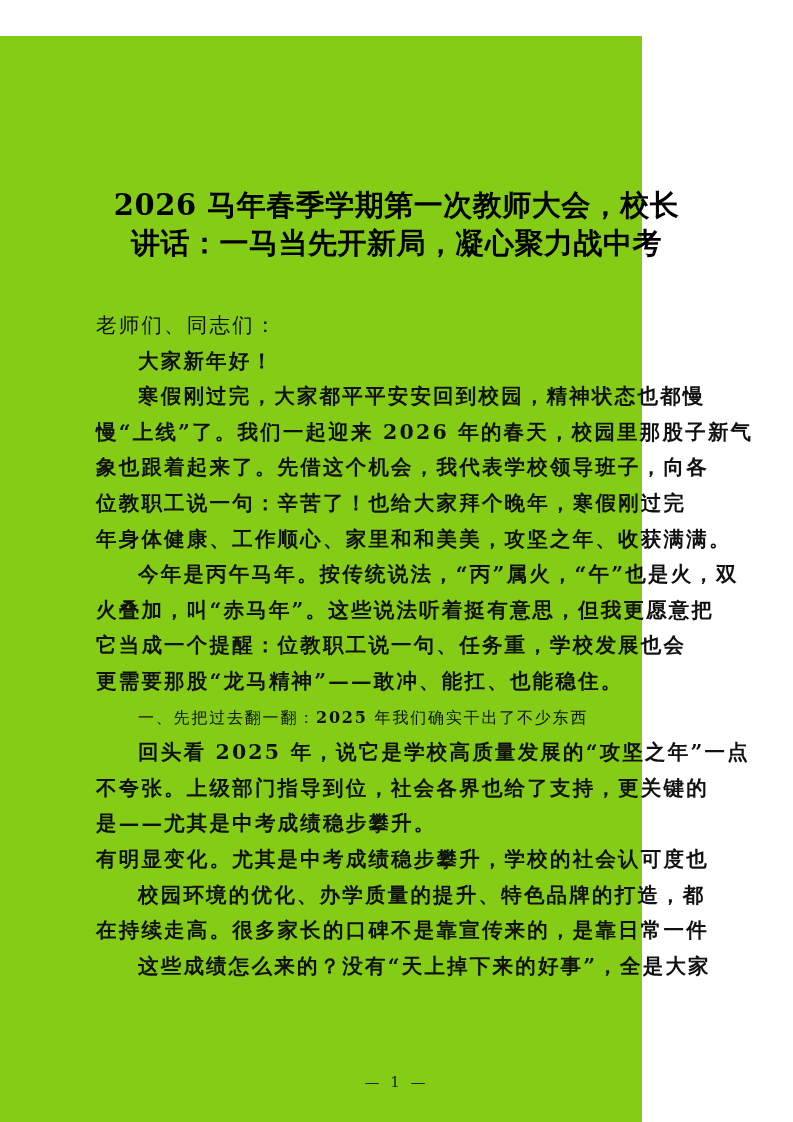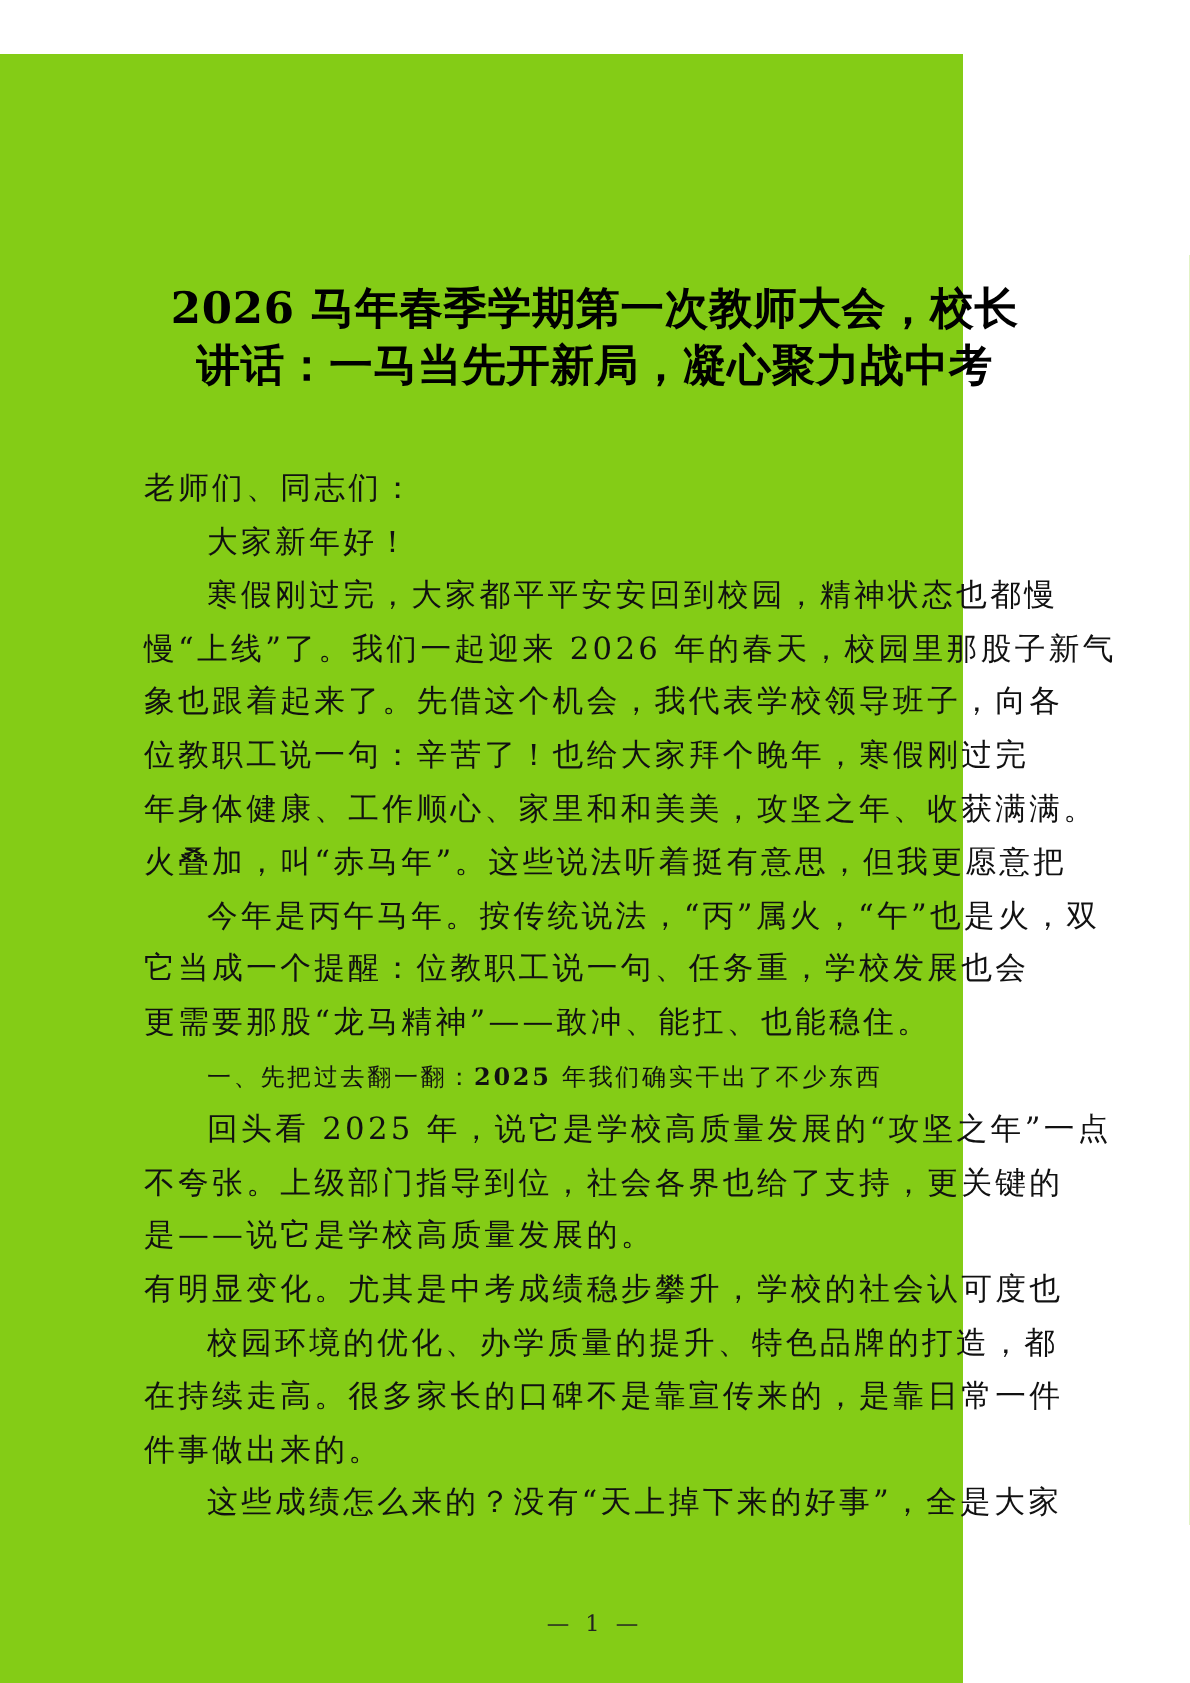--- a/index.html
+++ b/index.html
@@ -45,21 +45,21 @@
       width: 582px;
       font-size: 20.5px;
       line-height: 35.6px;
       letter-spacing: 2.2px;
       text-align: justify;
     }
     .body p {
       margin: 0;
       padding: 0;
     }
-    .body p.indent { text-indent: 42px; }
+    .body p.indent { text-indent: 42px; font-weight: bold; }
     .body p.heading {
       text-indent: 42px;
       font-family: "DejaVu Sans", "Liberation Sans", sans-serif;
       font-size: 16px;
       letter-spacing: 1.8px;
     }
     .body p.heading b {
       font-family: "DejaVu Serif", "Liberation Serif", serif;
       font-weight: bold;
     }
@@ -94,41 +94,40 @@
 
     <p class="indent">
       <span class="line">寒假刚过完，大家都平平安安回到校园，精神状态也都慢</span>
       <span class="line" style="text-indent:0">慢“上线”了。我们一起迎来 2026 年的春天，校园里那股子新气</span>
       <span class="line" style="text-indent:0">象也跟着起来了。先借这个机会，我代表学校领导班子，向各</span>
       <span class="line" style="text-indent:0">位教职工说一句：辛苦了！也给大家拜个晚年，寒假刚过完</span>
       <span class="line" style="text-indent:0">年身体健康、工作顺心、家里和和美美，攻坚之年、收获满满。</span>
     </p>
 
     <p class="indent">
+      <span class="line">今年是丙午马年。按传统说法，“丙”属火，“午”也是火，双</span>
       <span class="line" style="text-indent:0">火叠加，叫“赤马年”。这些说法听着挺有意思，但我更愿意把</span>
-      <span class="line">今年是丙午马年。按传统说法，“丙”属火，“午”也是火，双</span>
       <span class="line" style="text-indent:0">它当成一个提醒：位教职工说一句、任务重，学校发展也会</span>
       <span class="line" style="text-indent:0">更需要那股“龙马精神”——敢冲、能扛、也能稳住。</span>
     </p>
 
     <p class="heading">
       <span>一、先把过去翻一翻：</span><b>2025</b><span> 年我们确实干出了不少东西</span>
     </p>
 
     <p class="indent">
       <span class="line">回头看 2025 年，说它是学校高质量发展的“攻坚之年”一点</span>
       <span class="line" style="text-indent:0">不夸张。上级部门指导到位，社会各界也给了支持，更关键的</span>
-      <span class="line" style="text-indent:0">是——说它是学校高质量发展的。</span>
+      <span class="line" style="text-indent:0">是——尤其是中考成绩稳步攀升。</span>
     </p>
 
     <p class="indent">
       <span class="line" style="text-indent:0">有明显变化。尤其是中考成绩稳步攀升，学校的社会认可度也</span>
       <span class="line">校园环境的优化、办学质量的提升、特色品牌的打造，都</span>
       <span class="line" style="text-indent:0">在持续走高。很多家长的口碑不是靠宣传来的，是靠日常一件</span>
-      <span class="line" style="text-indent:0">件事做出来的。</span>
     </p>
 
     <p class="indent">
       <span class="line">这些成绩怎么来的？没有“天上掉下来的好事”，全是大家</span>
     </p>
   </div>
 
   <div class="page-number">— 1 —</div>
 </div>
 

